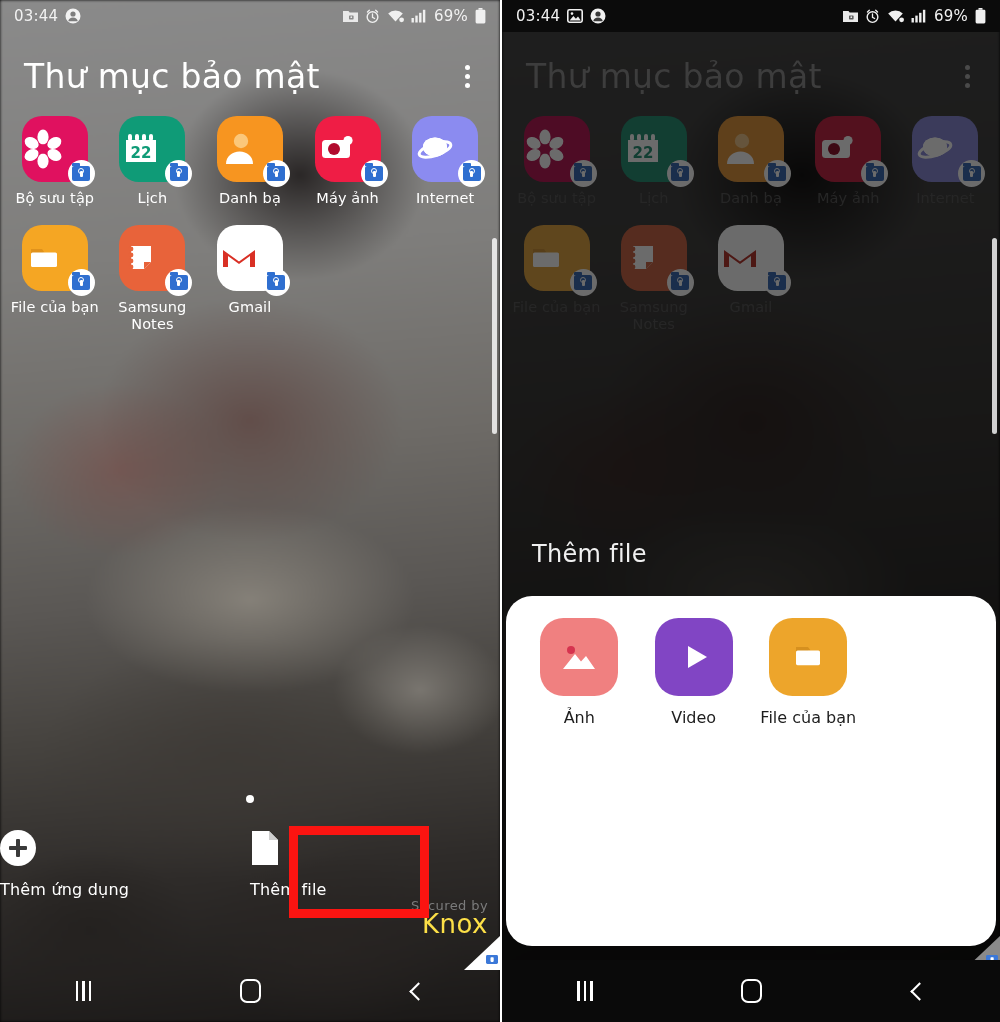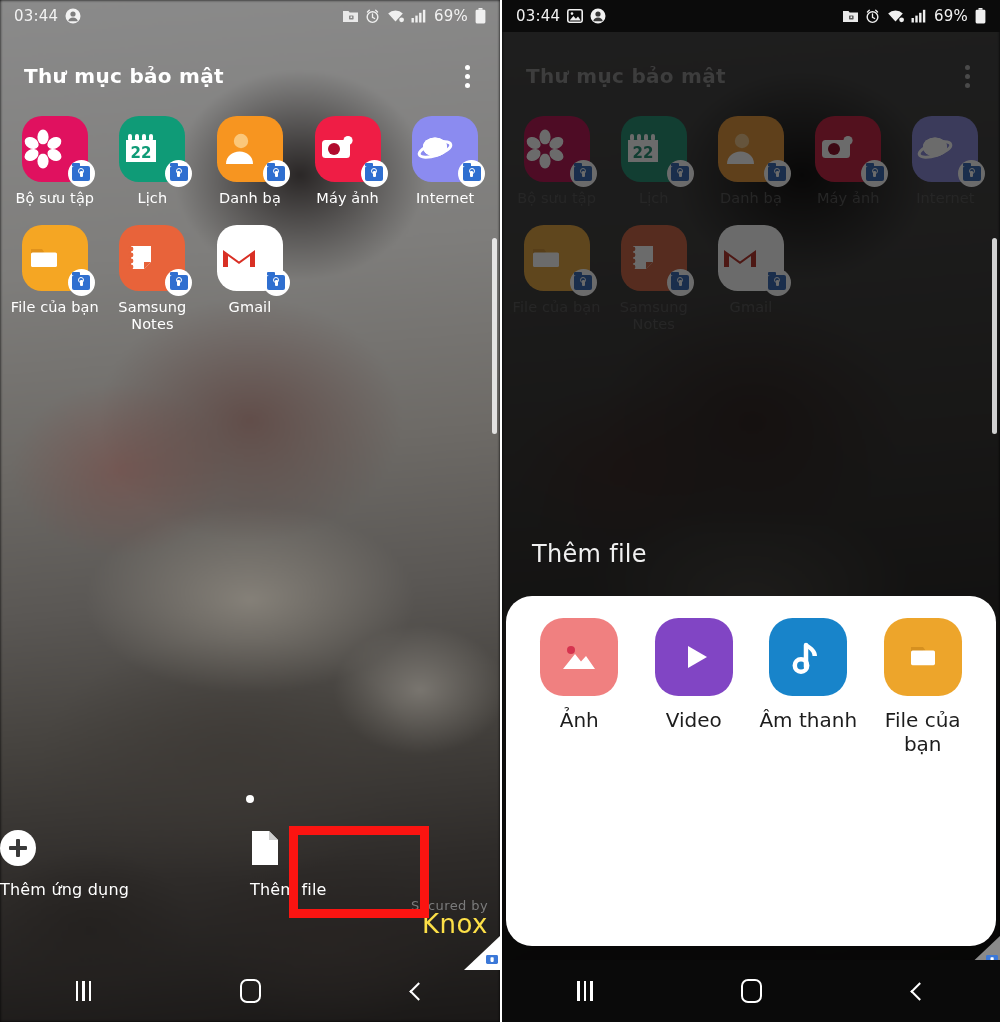--- a/index.html
+++ b/index.html
@@ -44,21 +44,21 @@
   .sb-right { margin-left: auto; display: flex; align-items: center; gap: 7px; }
   .clock { font-size: 15px; font-weight: 500; }
   .sb-pct { font-size: 15px; font-weight: 500; }
   svg.si { display: block; }
 
   
   .header {
     position: absolute; top: 46px; left: 0; right: 0; height: 60px;
     display: flex; align-items: center; padding: 0 24px; z-index: 5;
   }
-  .header-title { font-size: 20px; color: #ffffff; font-weight: 700; letter-spacing: .3px; }
+  .header-title { font-size: 33px; color: #ffffff; font-weight: 400; letter-spacing: .3px; }
   .panel.right .header-title { color: #3d3d3d; }
   .kebab { margin-left: auto; display: flex; flex-direction: column; gap: 4px; padding: 6px; cursor: pointer; }
   .kebab i { width: 5px; height: 5px; border-radius: 50%; background: #ffffff; display: block; }
   .panel.right .kebab i { background: #4a4a4a; }
 
   
   .appgrid {
     position: absolute; top: 116px; left: 0; right: 0;
     display: grid; grid-template-columns: repeat(5, 1fr);
     row-gap: 18px; padding: 0 6px; z-index: 4;
@@ -145,21 +145,21 @@
     letter-spacing: .3px;
   }
   .sheet {
     position: absolute; left: 4px; right: 4px; top: 596px; height: 350px;
     background: #ffffff; border-radius: 26px; z-index: 8; padding: 22px 16px 0;
   }
   .sheet-grid { display: grid; grid-template-columns: repeat(4, 1fr); row-gap: 22px; }
   .sheet-item { display: flex; flex-direction: column; align-items: center; cursor: pointer; }
   .sheet-ico { width: 78px; height: 78px; border-radius: 30% / 30%;
                display: flex; align-items: center; justify-content: center; }
-  .sheet-label { margin-top: 12px; font-size: 20px; color: #1d1d1d; text-align: center; }
+  .sheet-label { margin-top: 12px; font-size: 16px; color: #1d1d1d; text-align: center; }
 
   
   .navbar {
     position: absolute; left: 0; right: 0; bottom: 0; height: 62px;
     display: flex; align-items: center; z-index: 9;
   }
   .panel.right .navbar { background: #0a0a0a; }
   .nav-btn { flex: 1; display: flex; align-items: center; justify-content: center; cursor: pointer; height: 100%; }
   .nav-recents { display: flex; gap: 4px; }
   .nav-recents i { width: 2.5px; height: 20px; background: #fff; display: block; }
@@ -671,30 +671,20 @@
 
         <div class="sheet-item">
           <div class="sheet-ico" style="background:#8145c4">
             <svg width="48" height="48" viewBox="0 0 48 48">
               <path d="M18 13 37 24 18 35z" fill="#ffffff"></path>
             </svg>
           </div>
           <div class="sheet-label">Video</div>
         </div>
 
-        <div class="sheet-item">
-          <div class="sheet-ico" style="background:#1884ca">
-            <svg width="48" height="48" viewBox="0 0 48 48">
-              <path d="M22 34V12c0-1 1.2-1.6 2-1 5 3.4 9 6.6 9 12h-4.5c0-3.6-2.4-5.8-5-7.6" fill="#ffffff"></path>
-              <path d="M22 12v22" stroke="#ffffff" stroke-width="4.5" stroke-linecap="round" fill="none"></path>
-              <circle cx="17" cy="32.5" r="6.2" fill="none" stroke="#ffffff" stroke-width="4.5"></circle>
-            </svg>
-          </div>
-          <div class="sheet-label">Âm thanh</div>
-        </div>
 
 
         <div class="sheet-item">
           <div class="sheet-ico" style="background:#eda52b">
             <svg width="48" height="48" viewBox="0 0 48 48">
               <path d="M12 14h12l2.6 3.6H24V20H12z" fill="#d6901f"></path>
               <rect x="12" y="17.6" width="24" height="14.6" rx="1.6" fill="#ffffff"></rect>
             </svg>
           </div>
           <div class="sheet-label">File của bạn</div>

